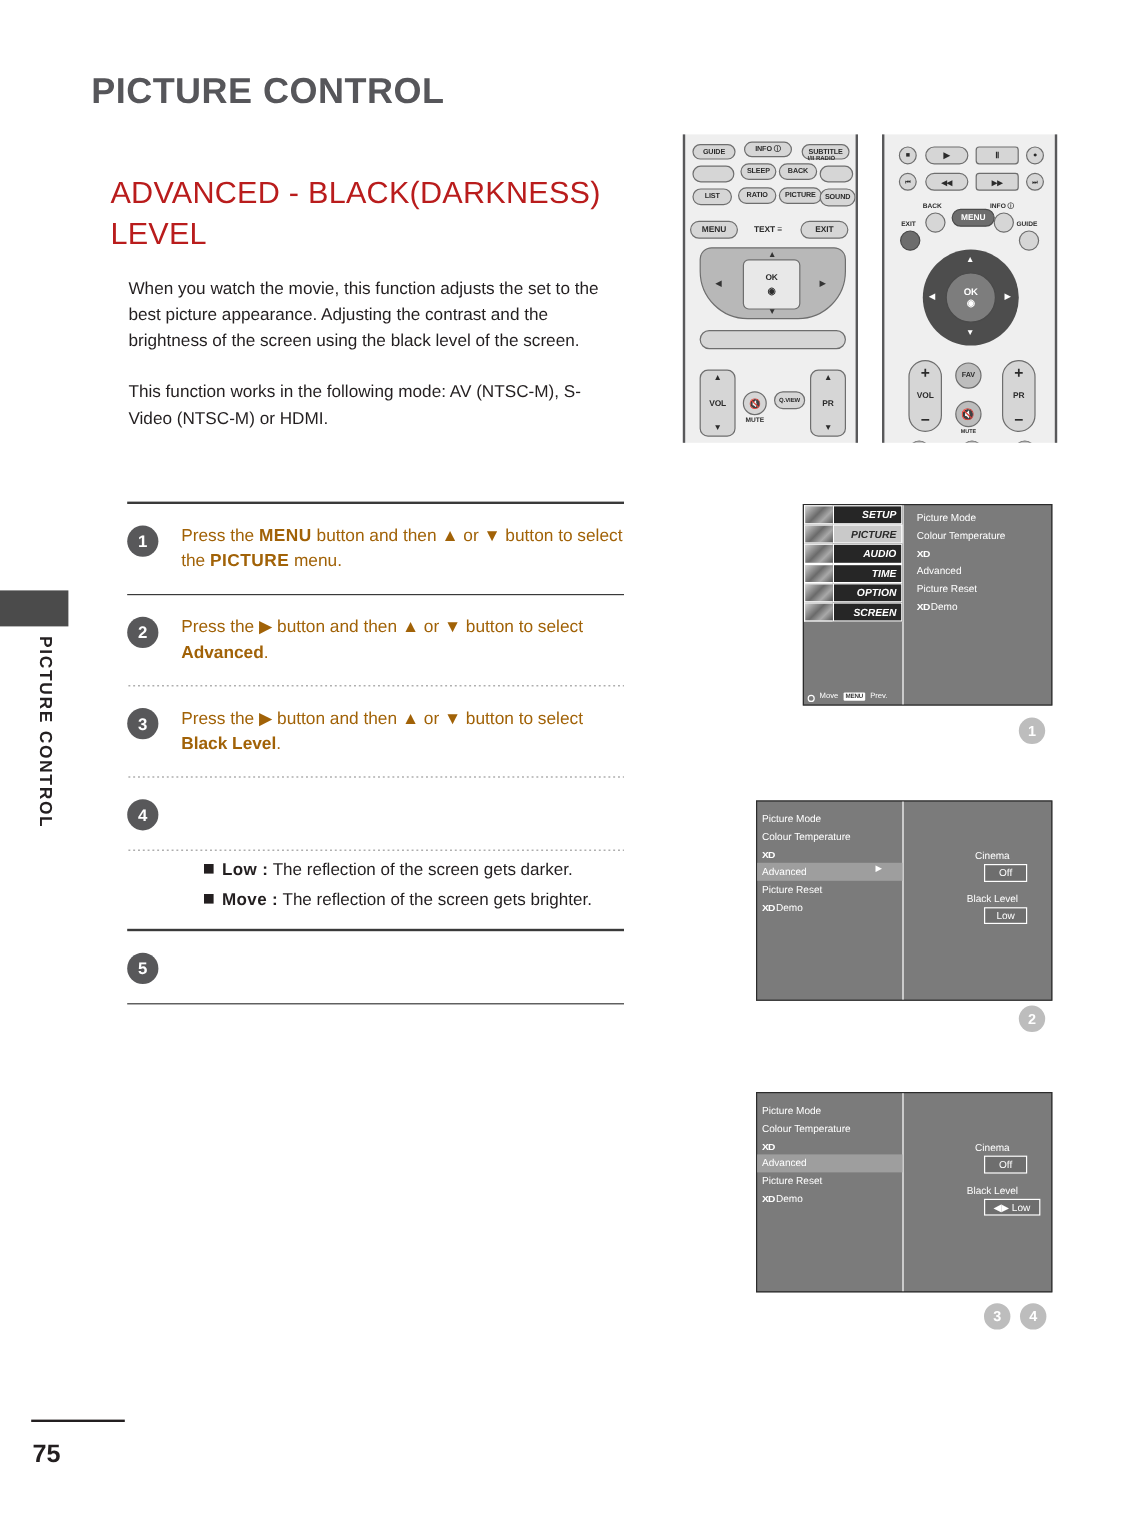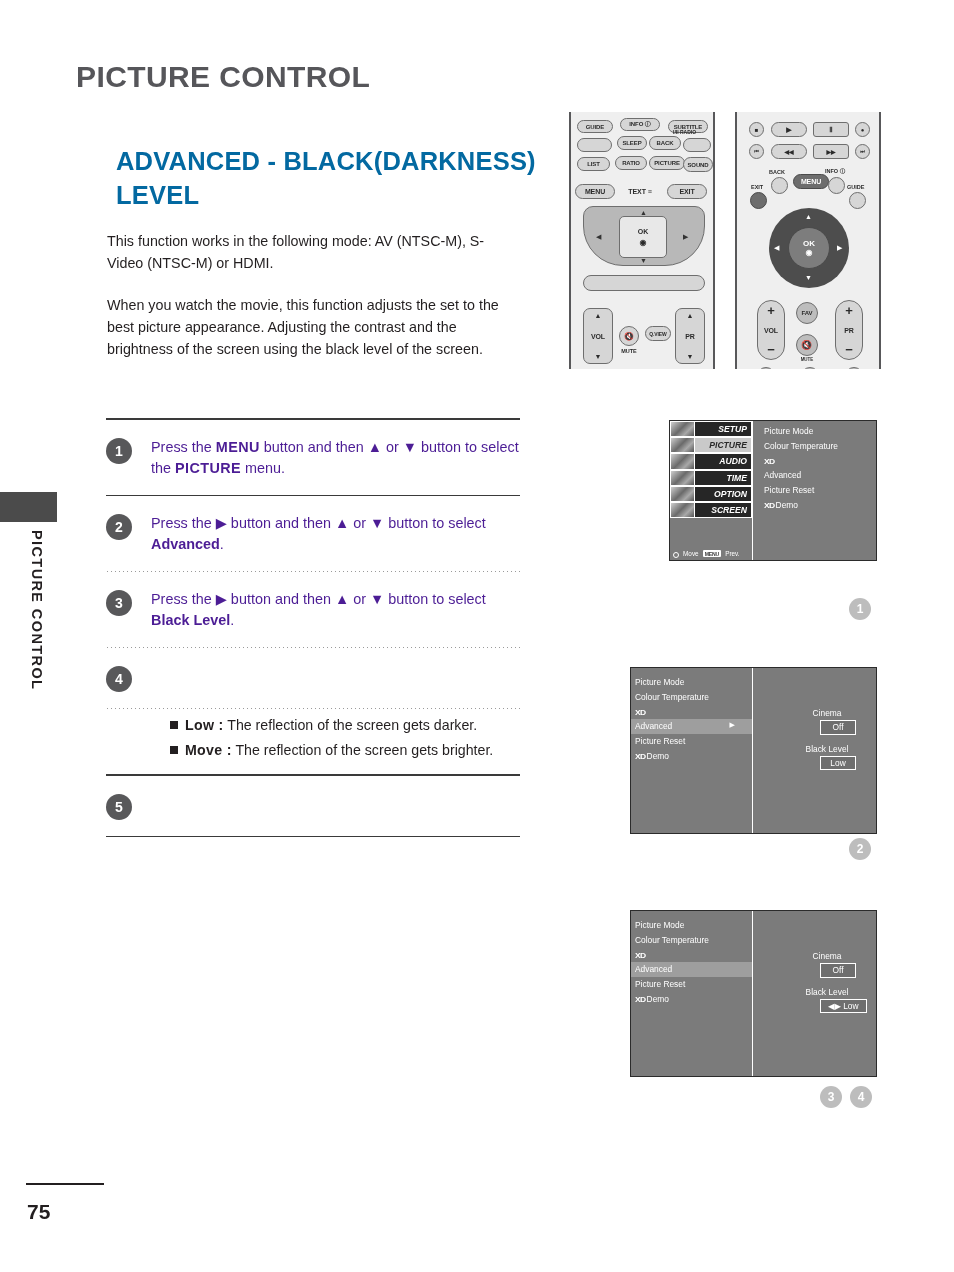--- a/index.html
+++ b/index.html
@@ -35,23 +35,23 @@
     font-size: 21px; font-weight: bold; color: #231f20;
   }
 
   
   .chapter-title {
     position: absolute; left: 76px; top: 60px;
     font-size: 30px; font-weight: bold; color: #56565a;
     letter-spacing: 0.4px;
   }
   .section-title {
-    position: absolute; left: 116px; top: 145px;
+    position: absolute; left: 92px; top: 145px;
     width: 440px;
-    font-size: 25.5px; font-weight: bold; color: #0369a1;
+    font-size: 25.5px; font-weight: normal; color: #b91c1c;
     line-height: 1.33; letter-spacing: 0.2px;
   }
 
   
   .intro {
     position: absolute; left: 107px; top: 231px;
     width: 410px;
     font-size: 14.3px; line-height: 1.52; color: #231f20;
   }
   .intro p + p { margin-top: 21px; }
@@ -71,21 +71,21 @@
   .badge {
     flex: 0 0 auto;
     width: 26px; height: 26px; border-radius: 50%;
     background: #58585a; color: #ffffff;
     font-size: 14px; font-weight: bold;
     display: flex; align-items: center; justify-content: center;
     margin-top: 1px;
   }
   .step-text {
     margin-left: 19px;
-    font-size: 14.4px; line-height: 1.46; color: #4c1d95;
+    font-size: 14.4px; line-height: 1.46; color: #a16207;
   }
   .mono-b { font-weight: bold; letter-spacing: 0.4px; }
   .bullets {
     margin-left: 64px; padding-top: 4px;
     font-size: 14.2px; line-height: 1.72; color: #231f20;
   }
   .bullets .sq {
     display: inline-block; width: 8px; height: 8px;
     background: #231f20; margin-right: 7px; vertical-align: 1px;
   }
@@ -149,21 +149,21 @@
     transform-origin: left center;
   }
   .val-box {
     display: inline-block; border: 1.3px solid #ffffff;
     background: #6e6e6e; padding: 0px 7px; min-width: 36px;
     text-align: center; font-size: 8.4px; line-height: 1.5;
   }
   .arrow-r { float: right; margin-right: 5px; font-size: 7px; }
 
   
-  .osd1 { left: 669px; top: 420px; width: 208px; height: 141px; }
+  .osd1 { left: 669px; top: 420px; width: 208px; height: 168px; }
   .osd1 .left-col { width: 83px; }
   .osd1 .tabrow {
     position: relative; height: 16.2px;
     display: flex; align-items: stretch;
   }
   .osd1 .thumb {
     width: 24px; background: #8e8e8e;
     border: 1px solid #fff; border-right: none;
     background-image:
       linear-gradient(135deg, #cfcfcf 0%, #6a6a6a 45%, #a9a9a9 70%, #555 100%);
@@ -219,22 +219,22 @@
   <div class="side-tab"></div>
   <div class="side-vert">PICTURE CONTROL</div>
 
   <div class="page-rule"></div>
   <div class="page-num">75</div>
 
   <div class="chapter-title">PICTURE CONTROL</div>
   <div class="section-title">ADVANCED - BLACK(DARKNESS) LEVEL</div>
 
   <div class="intro">
+    <p>When you watch the movie, this function adjusts the set to the best picture appearance. Adjusting the contrast and the brightness of the screen using the black level of the screen.</p>
     <p>This function works in the following mode: AV (NTSC-M), S-Video (NTSC-M) or HDMI.</p>
-    <p>When you watch the movie, this function adjusts the set to the best picture appearance. Adjusting the contrast and the brightness of the screen using the black level of the screen.</p>
   </div>
 
   <div class="steps">
     <div class="rule-solid"></div>
     <div id="steps-host">
         <div class="step">
           <div class="badge">1</div>
           <div class="step-text"><span>Press the </span><span class="mono-b">MENU</span><span> button and then </span><span>▲</span><span> or </span><span>▼</span><span> button to select the </span><span class="mono-b">PICTURE</span><span> menu.</span></div>
         </div>
         <div class="rule-solid"></div>

